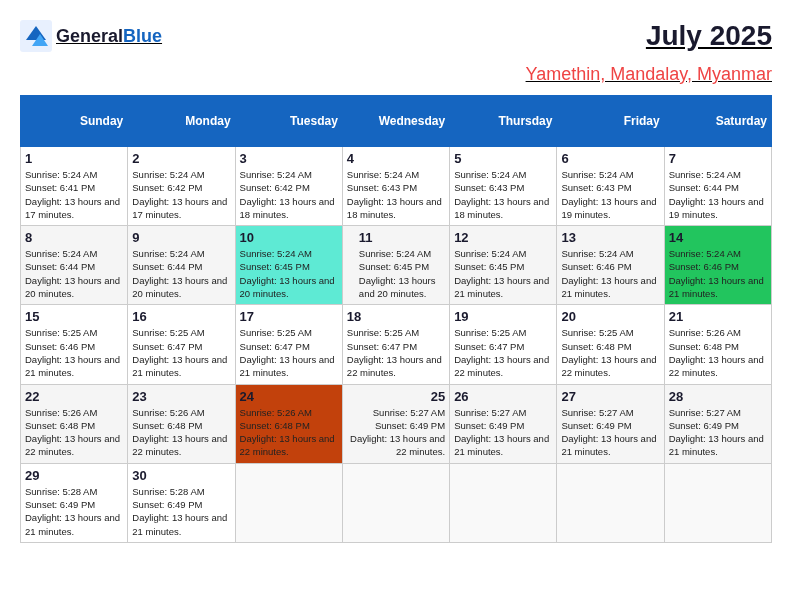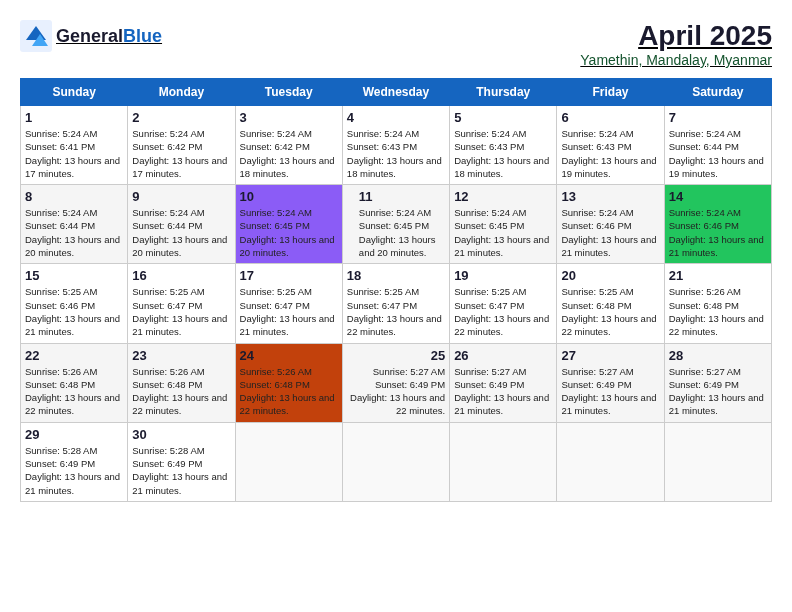--- a/index.html
+++ b/index.html
@@ -19,33 +19,34 @@
     }
     .title-area {
       text-align: right;
     }
     .month-title {
       font-size: 28px;
       font-weight: bold;
       color: #1a1a2e;
     }
     .location {
-      font-size: 14px;
-      color: #14532d;
+      font-size: 18px;
+      color: #ef4444;
+      margin-top: 12px;
     }
     .calendar {
       width: 100%;
       border-collapse: collapse;
       font-size: 10px;
     }
     .calendar th {
       background: #1565c0;
       color: white;
-      padding: 6px 4px;
-      text-align: center;
+      padding: 18px 4px;
+      text-align: right;
       font-size: 12px;
       font-weight: bold;
       border: 1px solid #1565c0;
     }
     .calendar td {
       border: 1px solid #ccc;
       vertical-align: top;
       padding: 4px;
       width: calc(100% / 7);
       min-height: 80px;
@@ -91,21 +92,21 @@
       <svg class="logo-svg" width="32" height="32" viewBox="0 0 32 32">
         <rect x="0" y="0" width="32" height="32" rx="3" fill="#e8f0fe"></rect>
         <polygon points="16,6 26,20 6,20" fill="#1565c0"></polygon>
         <polygon points="20,14 28,26 12,26" fill="#42a5f5"></polygon>
       </svg>
       <span style="font-size:18px; font-weight:bold; color:#1a1a2e;">General</span>
         <span style="font-size:18px; font-weight:bold; color:#1565c0;">Blue</span>
     </div>
   </div>
   <div class="title-area">
-    <div class="month-title">April 2025</div>
+    <div class="month-title">July 2025</div>
     <div class="location">Yamethin, Mandalay, Myanmar</div>
   </div>
 </div>
 
 <table class="calendar">
   <thead>
     <tr>
       <th>Sunday</th>
       <th>Monday</th>
       <th>Tuesday</th>
@@ -184,21 +185,21 @@
       </div>
     </td>
         <td style="background: rgb(245, 245, 245);">
       <span class="day-num">9</span>
       <div class="day-info">
         Sunrise: 5:24 AM<br>
         Sunset: 6:44 PM<br>
         Daylight: 13 hours and 20 minutes.
       </div>
     </td>
-        <td style="background: #8b5cf6;">
+        <td style="background: #5eead4;">
       <span class="day-num">10</span>
       <div class="day-info">
         Sunrise: 5:24 AM<br>
         Sunset: 6:45 PM<br>
         Daylight: 13 hours and 20 minutes.
       </div>
     </td>
         <td style="background: rgb(245, 245, 245); padding-left: 16px;">
       <span class="day-num">11</span>
       <div class="day-info">

